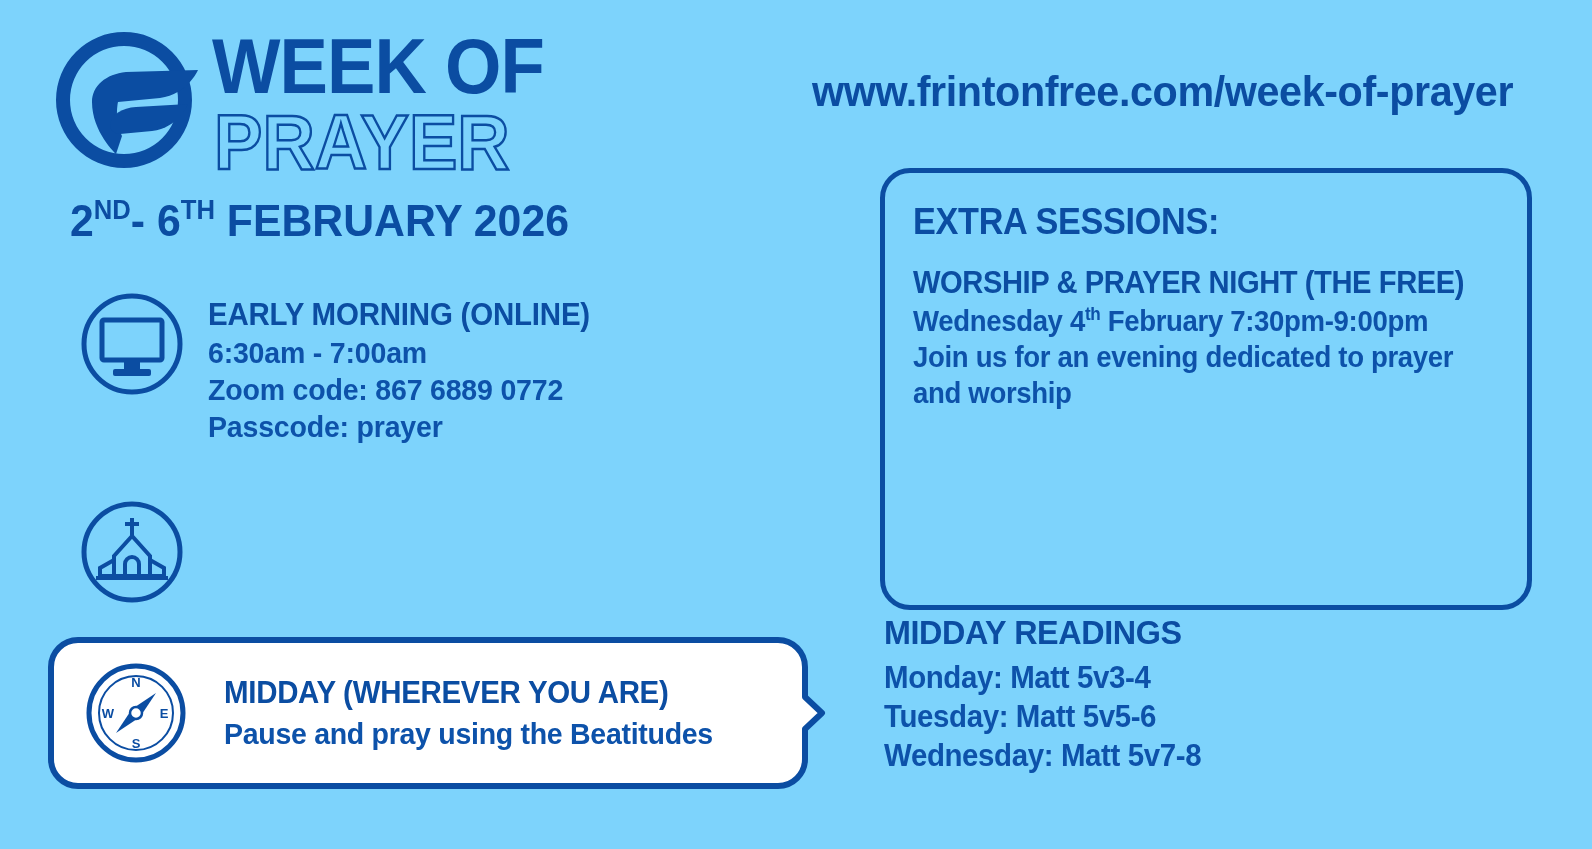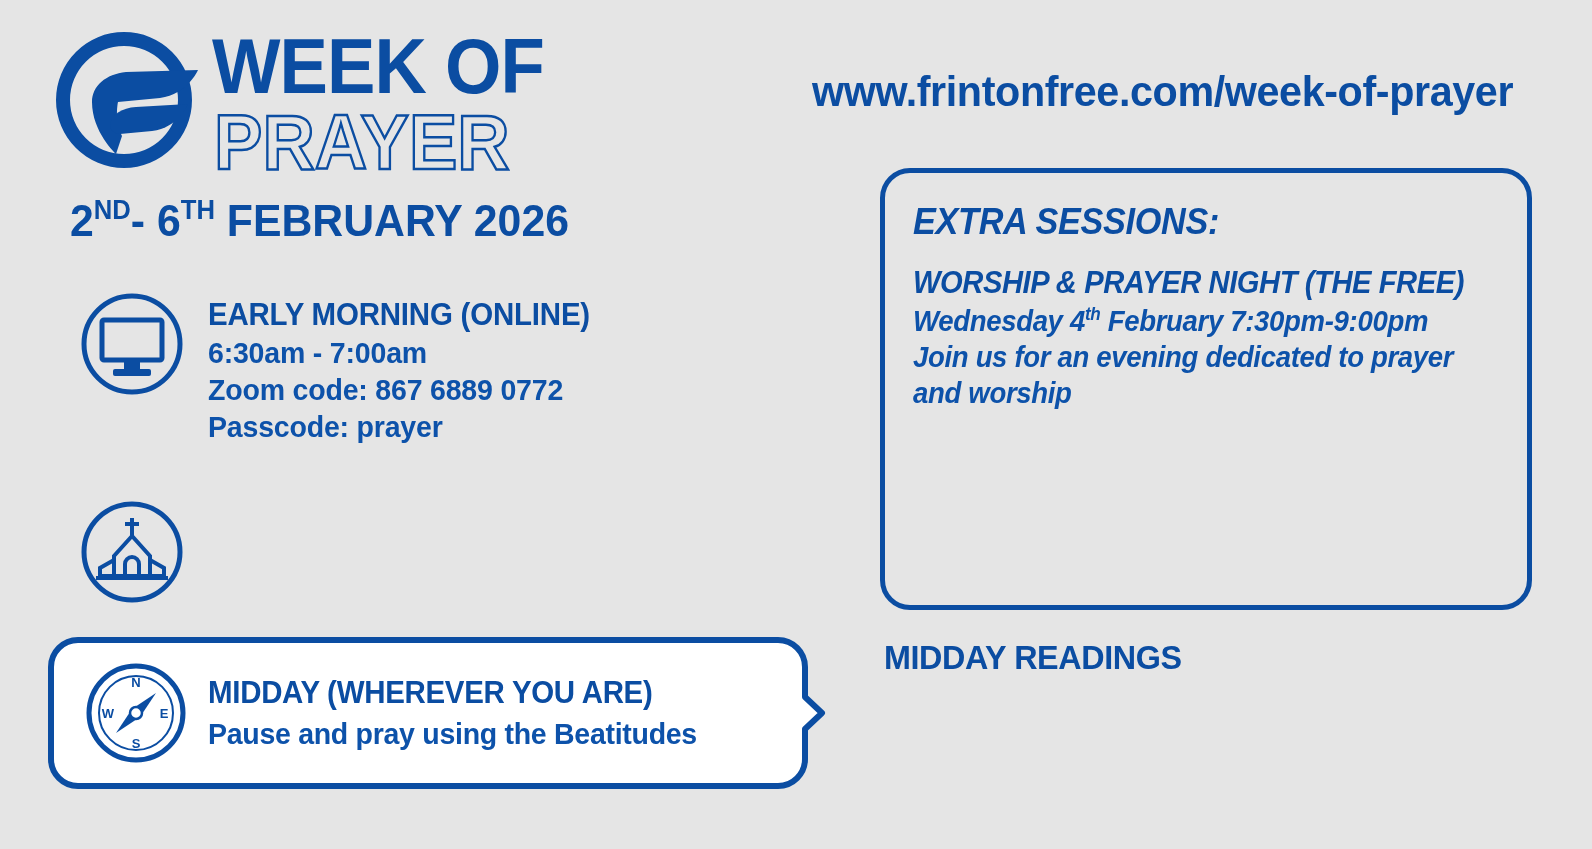--- a/index.html
+++ b/index.html
@@ -9,21 +9,21 @@
     background: #ffffff;
   }
   body {
     font-family: "Liberation Sans", sans-serif;
     -webkit-font-smoothing: antialiased;
   }
   #poster {
     position: relative;
     width: 1592px;
     height: 849px;
-    background: #e5e5e5;
+    background: #7dd3fc;
     overflow: hidden;
   }
 
   
   #logo-mark {
     position: absolute;
     left: 48px;
     top: 24px;
     width: 152px;
     height: 152px;
@@ -159,21 +159,21 @@
     display: flex;
     align-items: center;
   }
   #midday-icon {
     flex: 0 0 auto;
     width: 104px;
     height: 104px;
     margin-left: 36px;
   }
   #midday-text {
-    margin-left: 20px;
+    margin-left: 36px;
   }
   #midday-title {
     font-weight: bold;
     font-size: 31px;
     line-height: 42px;
     color: #0b4da2;
     letter-spacing: -0.3px;
     transform: scaleX(0.95);
     transform-origin: left center;
     white-space: nowrap;
@@ -192,21 +192,20 @@
   
   #extra-panel {
     position: absolute;
     left: 880px;
     top: 168px;
     width: 652px;
     height: 442px;
     border: 5px solid #0b4da2;
     border-radius: 30px;
     box-sizing: border-box;
-    font-style: italic;
   }
   #extra-inner {
     padding: 26px 26px 0 28px;
   }
   #extra-heading {
     font-weight: bold;
     font-size: 36px;
     line-height: 46px;
     color: #0b4da2;
     letter-spacing: -0.3px;
@@ -239,21 +238,21 @@
   .extra-line sup {
     font-size: 18px;
     vertical-align: 11px;
     line-height: 0;
   }
 
   
   #readings {
     position: absolute;
     left: 884px;
-    top: 635px;
+    top: 610px;
     width: 700px;
   }
   #readings-heading {
     font-weight: bold;
     font-size: 34px;
     line-height: 44px;
     color: #0b4da2;
     letter-spacing: -0.4px;
     transform: scaleX(0.95);
     transform-origin: left center;
@@ -377,16 +376,21 @@
         <div class="extra-line">Join us for an evening dedicated to prayer</div>
         <div class="extra-line">and worship</div>
       </div>
 
     </div>
   </div>
 
   <div id="readings">
     <div id="readings-heading">MIDDAY READINGS</div>
     <div id="readings-cols">
+      <div class="readings-col" id="readings-col-a">
+        <div class="reading-item">Monday: Matt 5v3-4</div>
+        <div class="reading-item">Tuesday: Matt 5v5-6</div>
+        <div class="reading-item">Wednesday: Matt 5v7-8</div>
+      </div>
     </div>
   </div>
 
 </div>
 
 </body></html>

